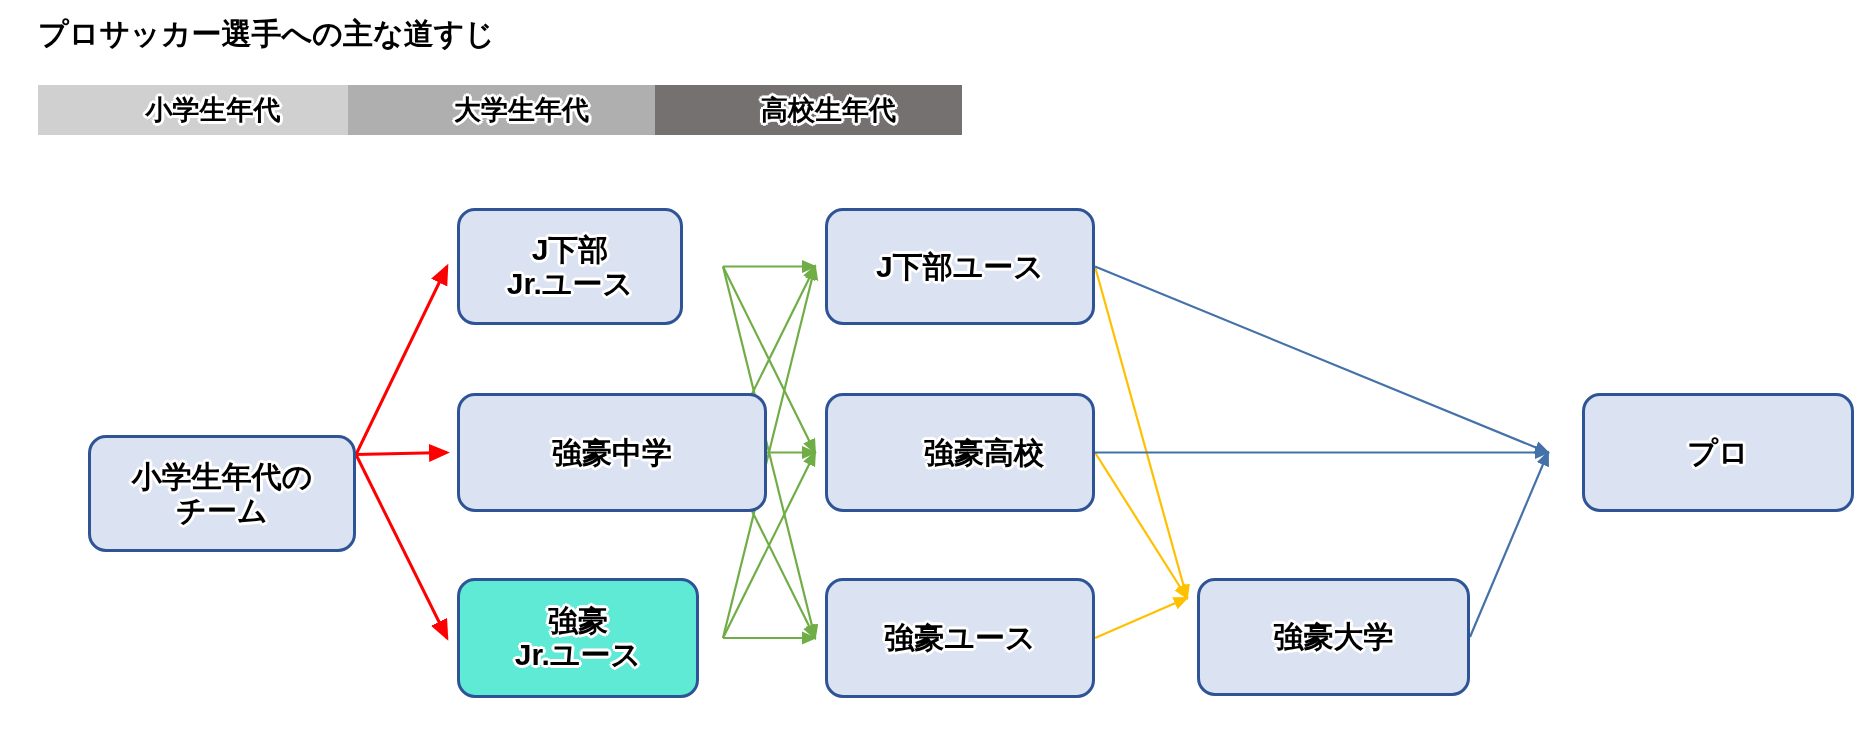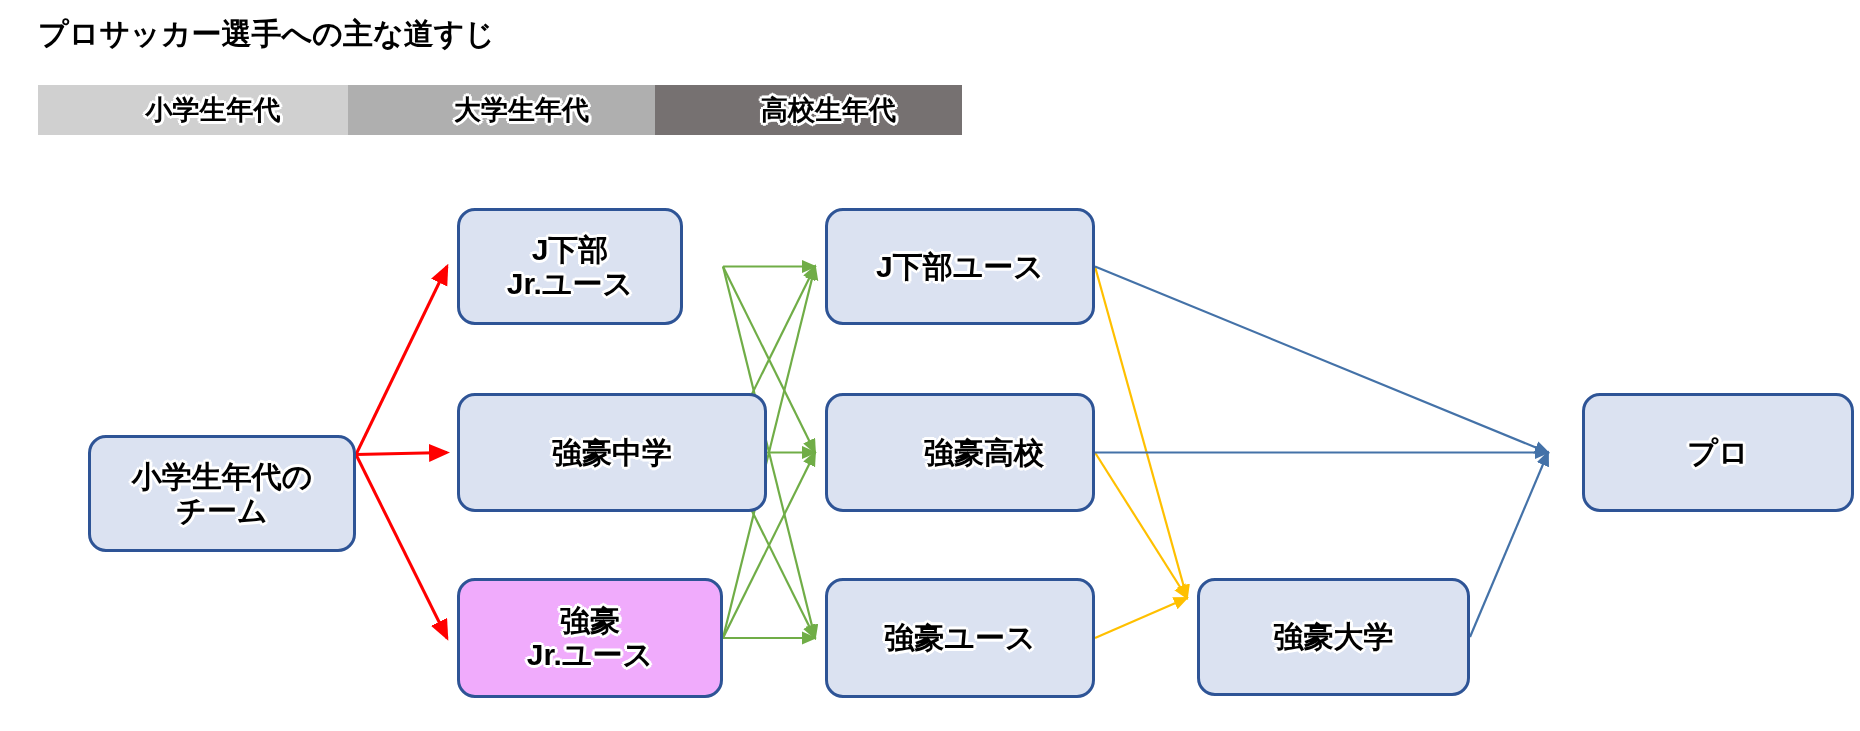--- a/index.html
+++ b/index.html
@@ -147,21 +147,21 @@
     <span class="node-label">小学生年代の
 チーム</span>
   </div>
   <div class="node" id="node-j-junior-youth" style="left: 457px; top: 208px; width: 226px; height: 117px; background: rgb(219, 226, 241); border-color: rgb(46, 84, 150);">
     <span class="node-label">J下部
 Jr.ユース</span>
   </div>
   <div class="node" id="node-strong-jhs" style="left: 457px; top: 393px; width: 310px; height: 119px; background: rgb(219, 226, 241); border-color: rgb(46, 84, 150);">
     <span class="node-label">強豪中学</span>
   </div>
-  <div class="node" id="node-strong-jr-youth" style="left: 457px; top: 578px; width: 266px; height: 120px; background: #f0abfc; border-color: rgb(46, 84, 150);">
+  <div class="node" id="node-strong-jr-youth" style="left: 457px; top: 578px; width: 242px; height: 120px; background: #5eead4; border-color: rgb(46, 84, 150);">
     <span class="node-label">強豪
 Jr.ユース</span>
   </div>
   <div class="node" id="node-j-youth" style="left: 825px; top: 208px; width: 270px; height: 117px; background: rgb(219, 226, 241); border-color: rgb(46, 84, 150); text-align: center;">
     <span class="node-label">J下部ユース</span>
   </div>
   <div class="node" id="node-strong-hs" style="left: 825px; top: 393px; width: 270px; height: 119px; background: rgb(219, 226, 241); border-color: rgb(46, 84, 150); padding-left: 48px;">
     <span class="node-label">強豪高校</span>
   </div>
   <div class="node" id="node-strong-univ" style="left: 1197px; top: 578px; width: 273px; height: 118px; background: rgb(219, 226, 241); border-color: rgb(46, 84, 150);">

